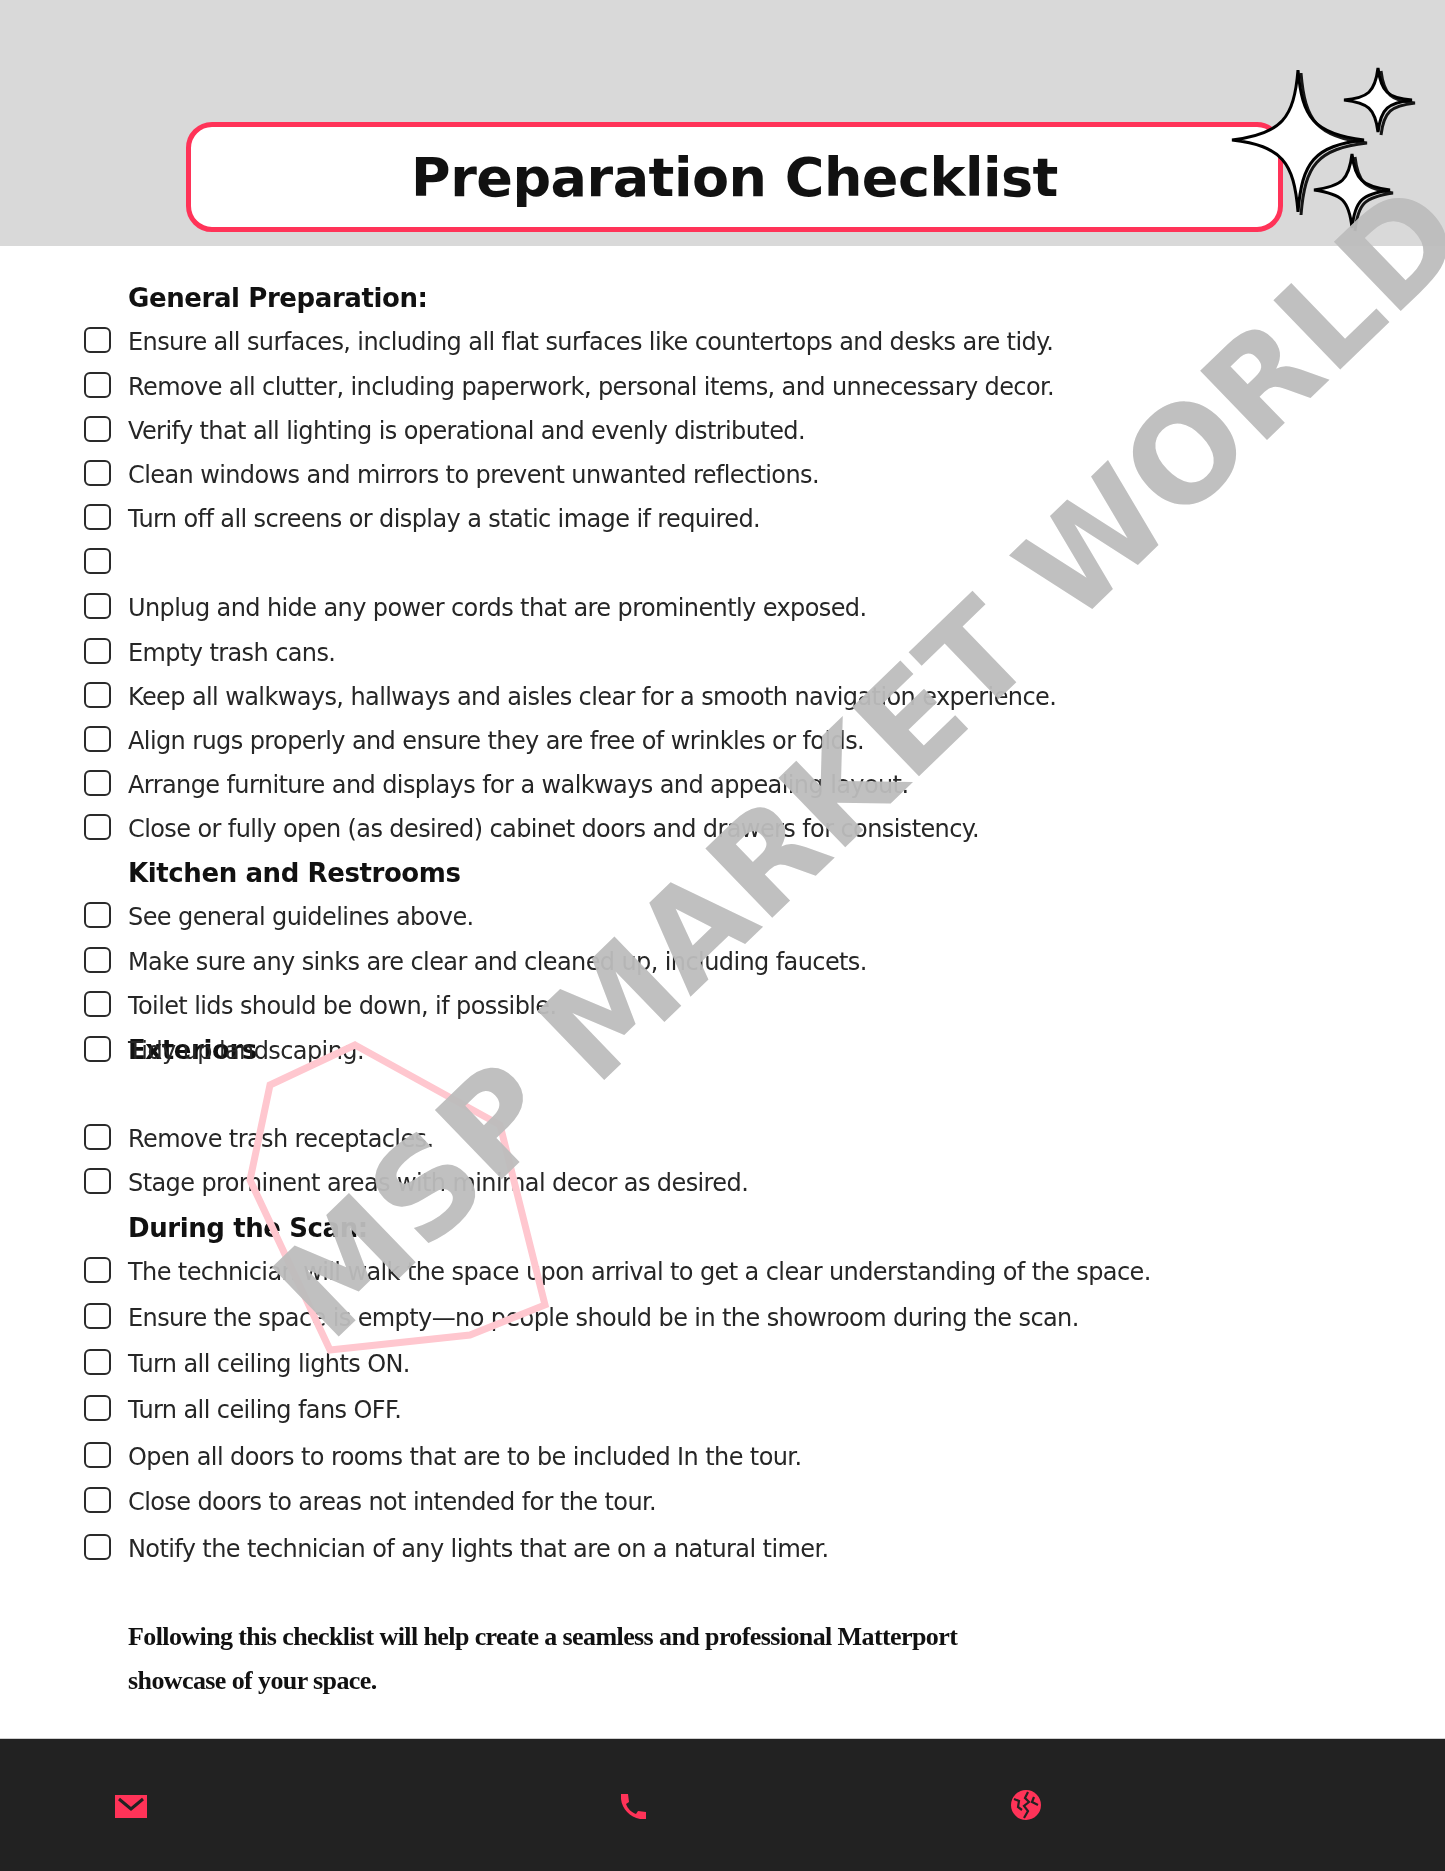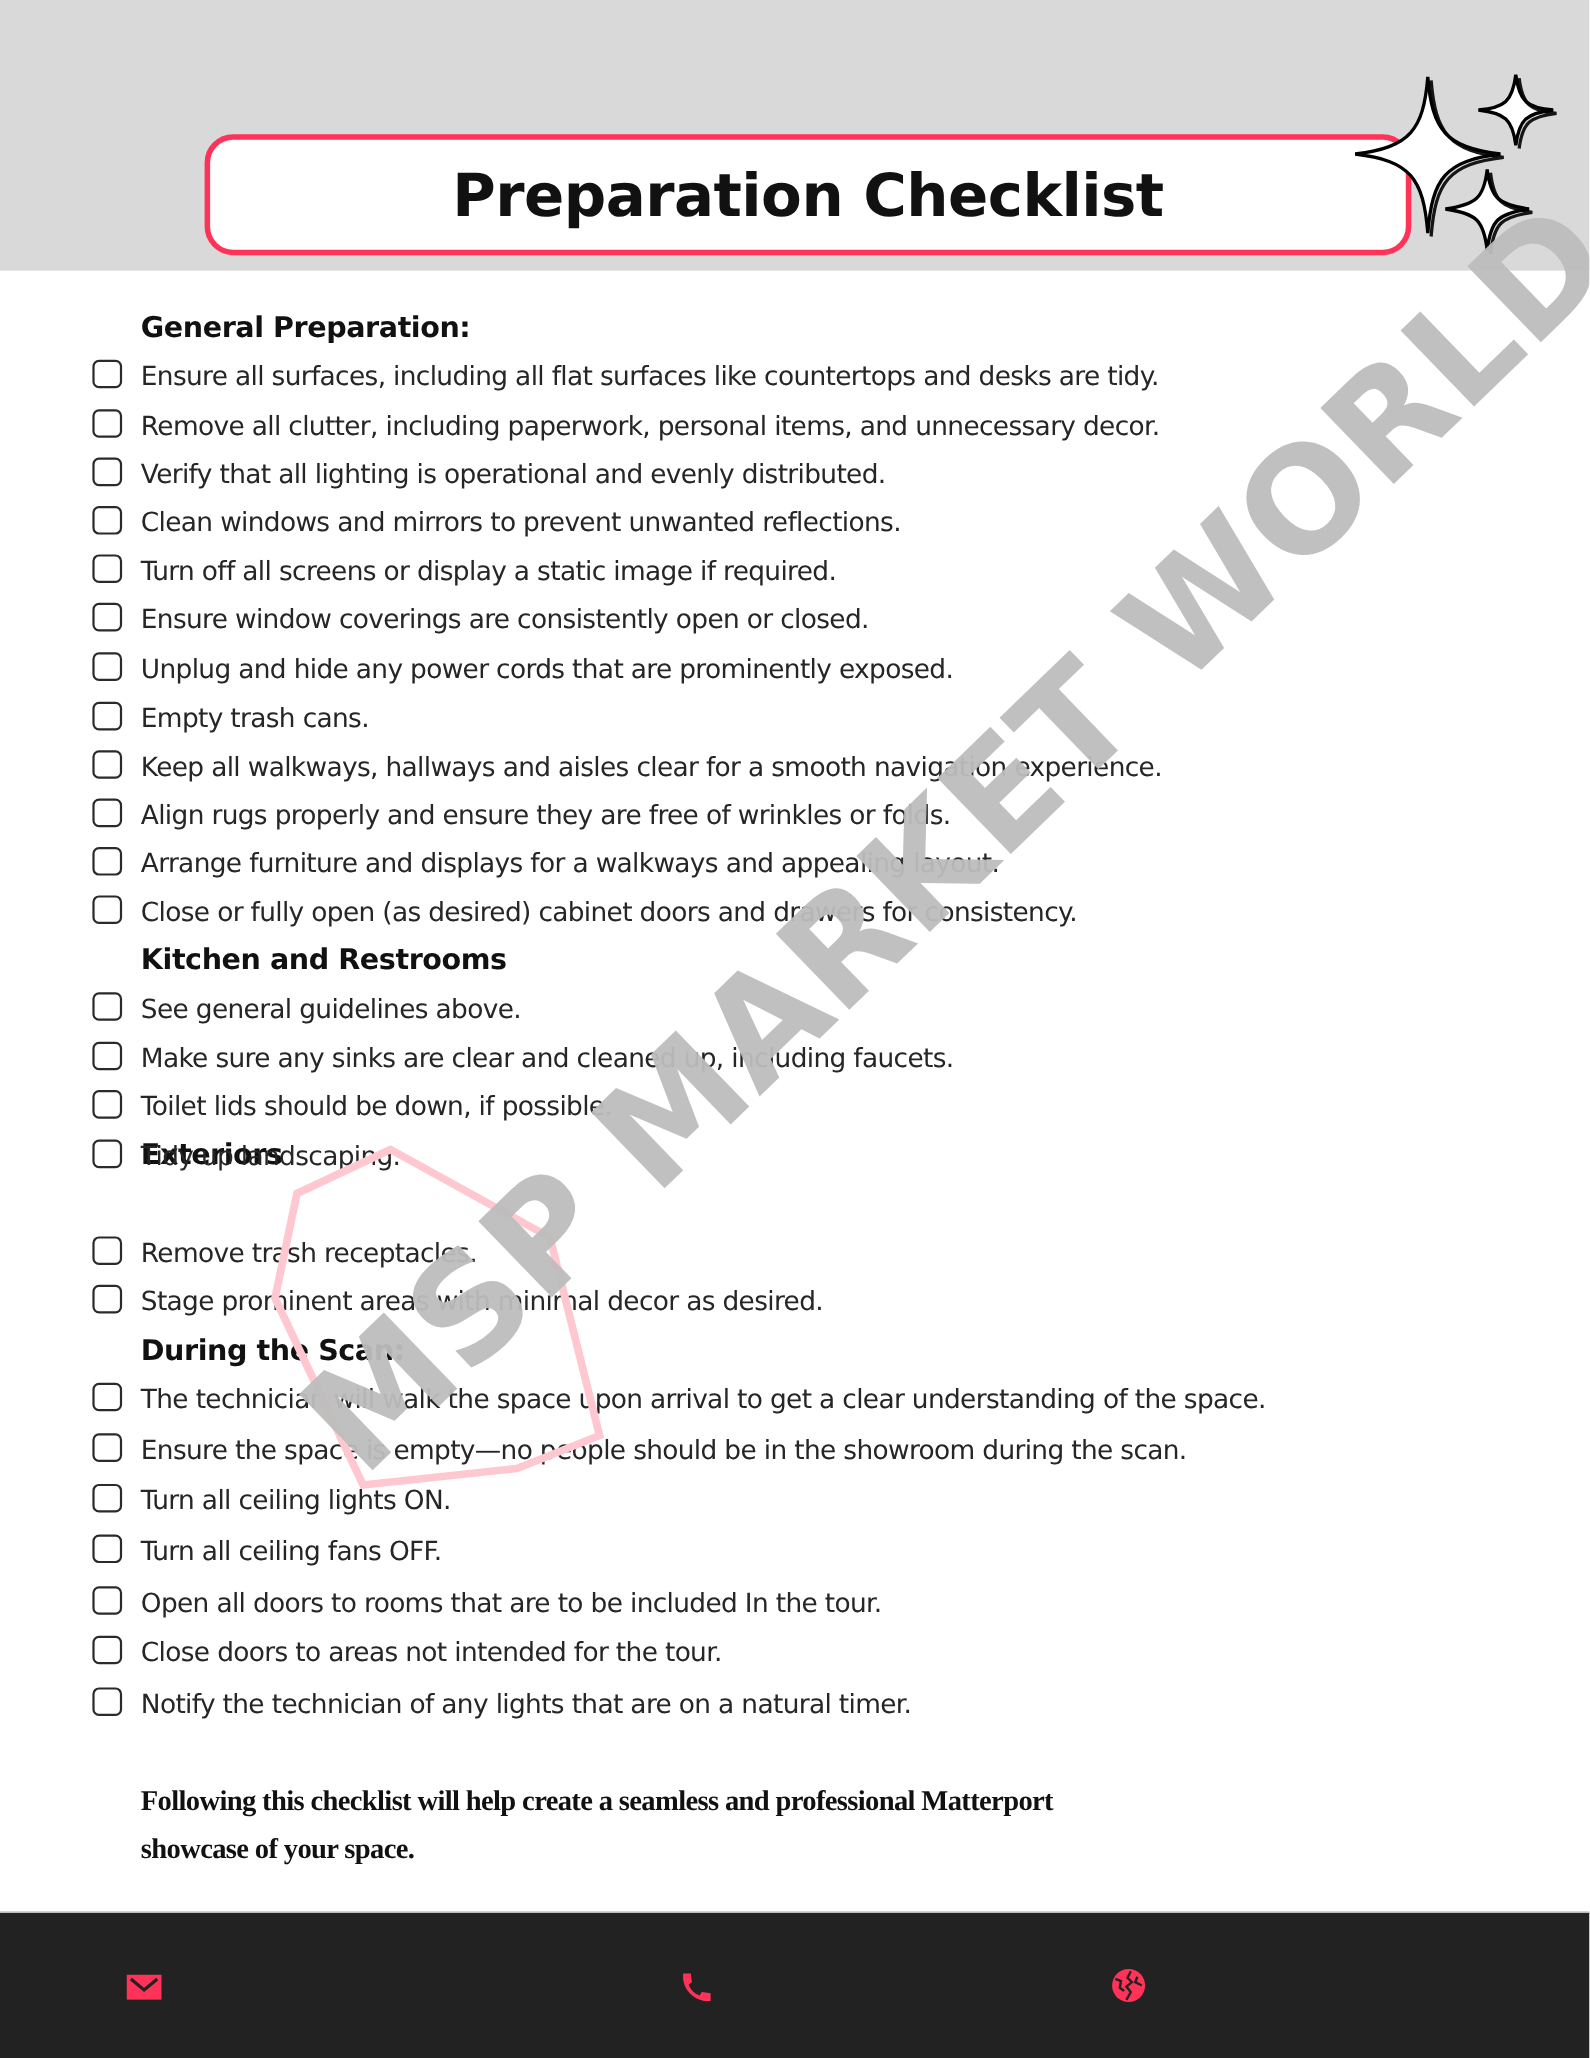--- a/index.html
+++ b/index.html
@@ -101,21 +101,20 @@
 <div class="row" style="top:455px;">
     <span class="cb"></span>
     <span class="item-text">Clean windows and mirrors to prevent unwanted reflections.</span>
   </div>
 <div class="row" style="top:499px;">
     <span class="cb"></span>
     <span class="item-text">Turn off all screens or display a static image if required.</span>
   </div>
 <div class="row" style="top:543px;">
     <span class="cb"></span>
-    <span class="item-text">Ensure window coverings are consistently open or closed.</span>
   </div>
 <div class="row" style="top:588px;">
     <span class="cb"></span>
     <span class="item-text">Unplug and hide any power cords that are prominently exposed.</span>
   </div>
 <div class="row" style="top:633px;">
     <span class="cb"></span>
     <span class="item-text">Empty trash cans.</span>
   </div>
 <div class="row" style="top:677px;">

